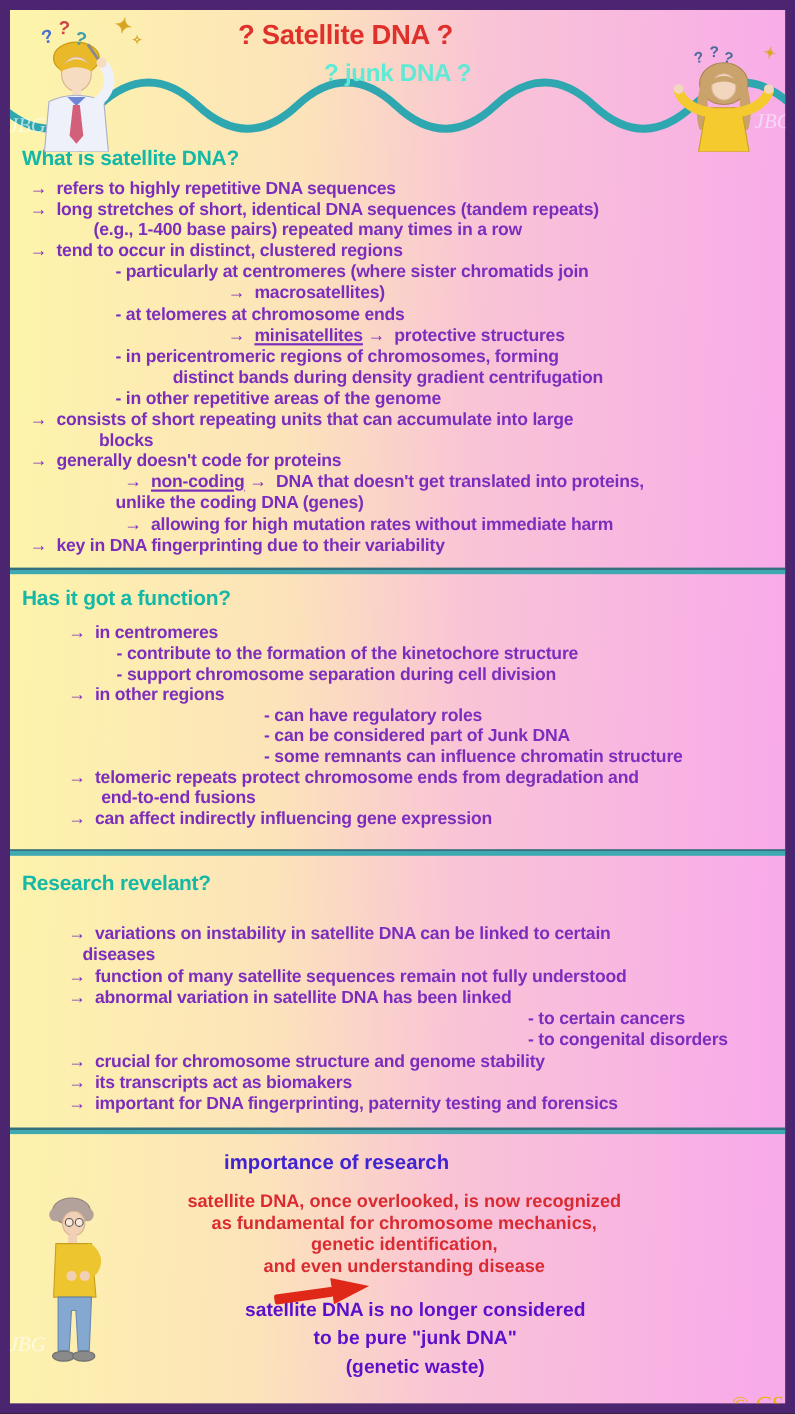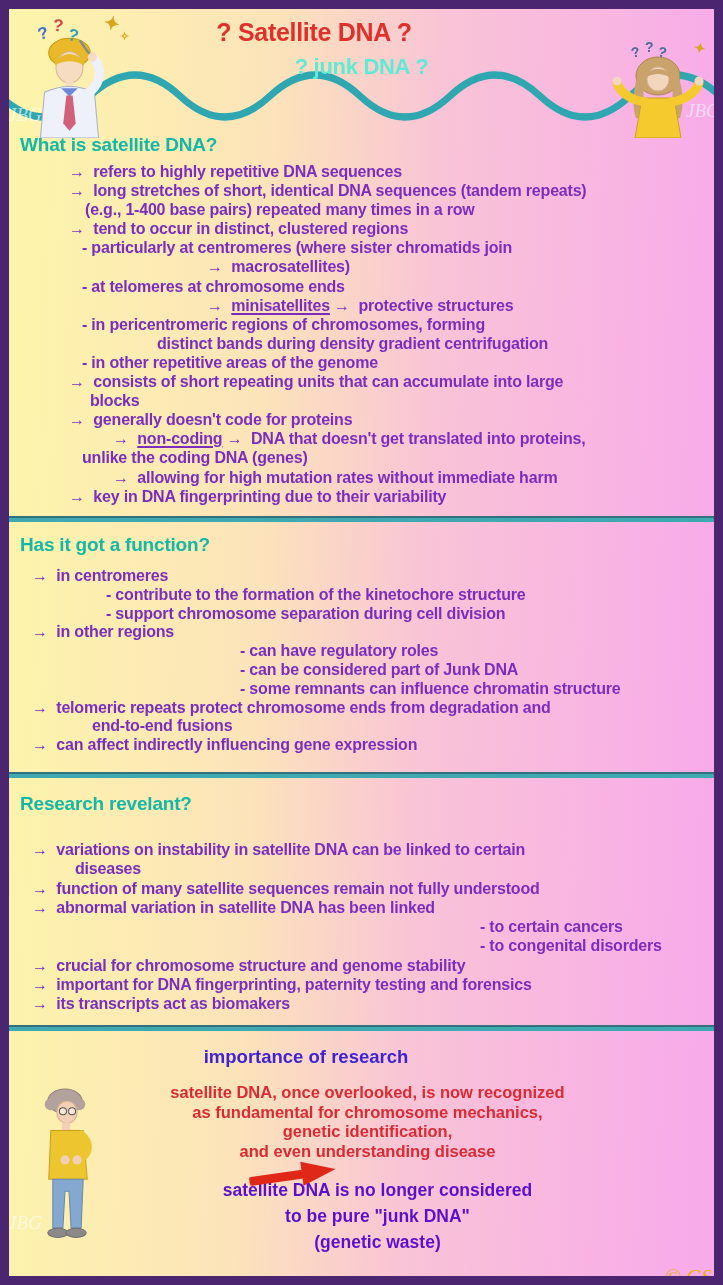--- a/index.html
+++ b/index.html
@@ -24,23 +24,23 @@
   .wave{position:absolute;left:0;top:68px;z-index:3;}
 
   
   .sec-h{position:absolute;left:20px;color:#14b8a6;font-size:19px;letter-spacing:-.2px;}
   .lines{position:absolute;left:0;top:0;width:714px;}
   .ln{white-space:pre-wrap;color:#7c2dbd;font-size:16px;letter-spacing:-.2px;}
   .s1 .ln{line-height:19.1px;}
   .s2 .ln{line-height:18.8px;}
   .s3 .ln{line-height:19.3px;}
   .u{text-decoration:underline;text-decoration-thickness:2px;text-underline-offset:2px;}
-  .x55{padding-left:69px}.x62{padding-left:32px}.x85{padding-left:85px}
+  .x55{padding-left:27px}.x62{padding-left:62px}.x85{padding-left:85px}
   .x90{padding-left:90px}.x92{padding-left:92px}.x97{padding-left:75px}
-  .x113{padding-left:113px}.x143{padding-left:82px}.x157{padding-left:157px}
+  .x113{padding-left:113px}.x143{padding-left:105px}.x157{padding-left:157px}
   .x185{padding-left:106px}.x207{padding-left:207px}.x240{padding-left:240px}
   .x480{padding-left:480px}
 
   .divider{position:absolute;left:9px;width:705px;height:6px;
     background:linear-gradient(180deg,#35707e 0 34%,#3fa9b2 34% 100%);z-index:8;}
 
   
   .imp-h{position:absolute;left:0;top:1046px;width:612px;text-align:center;
     color:#4023d2;font-size:18.5px;}
   .imp-red{position:absolute;left:0;top:1083px;width:735px;text-align:center;
@@ -145,22 +145,22 @@
 
   <div class="sec-h" style="top:793px">Research revelant?</div>
   <div class="lines s3" style="top:840px">
     <div class="ln x62">→  variations on instability in satellite DNA can be linked to certain</div>
     <div class="ln x97">diseases</div>
     <div class="ln x62">→  function of many satellite sequences remain not fully understood</div>
     <div class="ln x62">→  abnormal variation in satellite DNA has been linked</div>
     <div class="ln x480">- to certain cancers</div>
     <div class="ln x480">- to congenital disorders</div>
     <div class="ln x62">→  crucial for chromosome structure and genome stability</div>
+    <div class="ln x62">→  its transcripts act as biomakers</div>
     <div class="ln x62">→  important for DNA fingerprinting, paternity testing and forensics</div>
-    <div class="ln x62">→  its transcripts act as biomakers</div>
   </div>
 
   <div class="divider" style="top:1025px"></div>
 
   <div class="imp-h">importance of research</div>
   <div class="imp-red">
     <div>satellite DNA, once overlooked, is now recognized</div>
     <div>as fundamental for chromosome mechanics,</div>
     <div>genetic identification,</div>
     <div>and even understanding disease</div>

